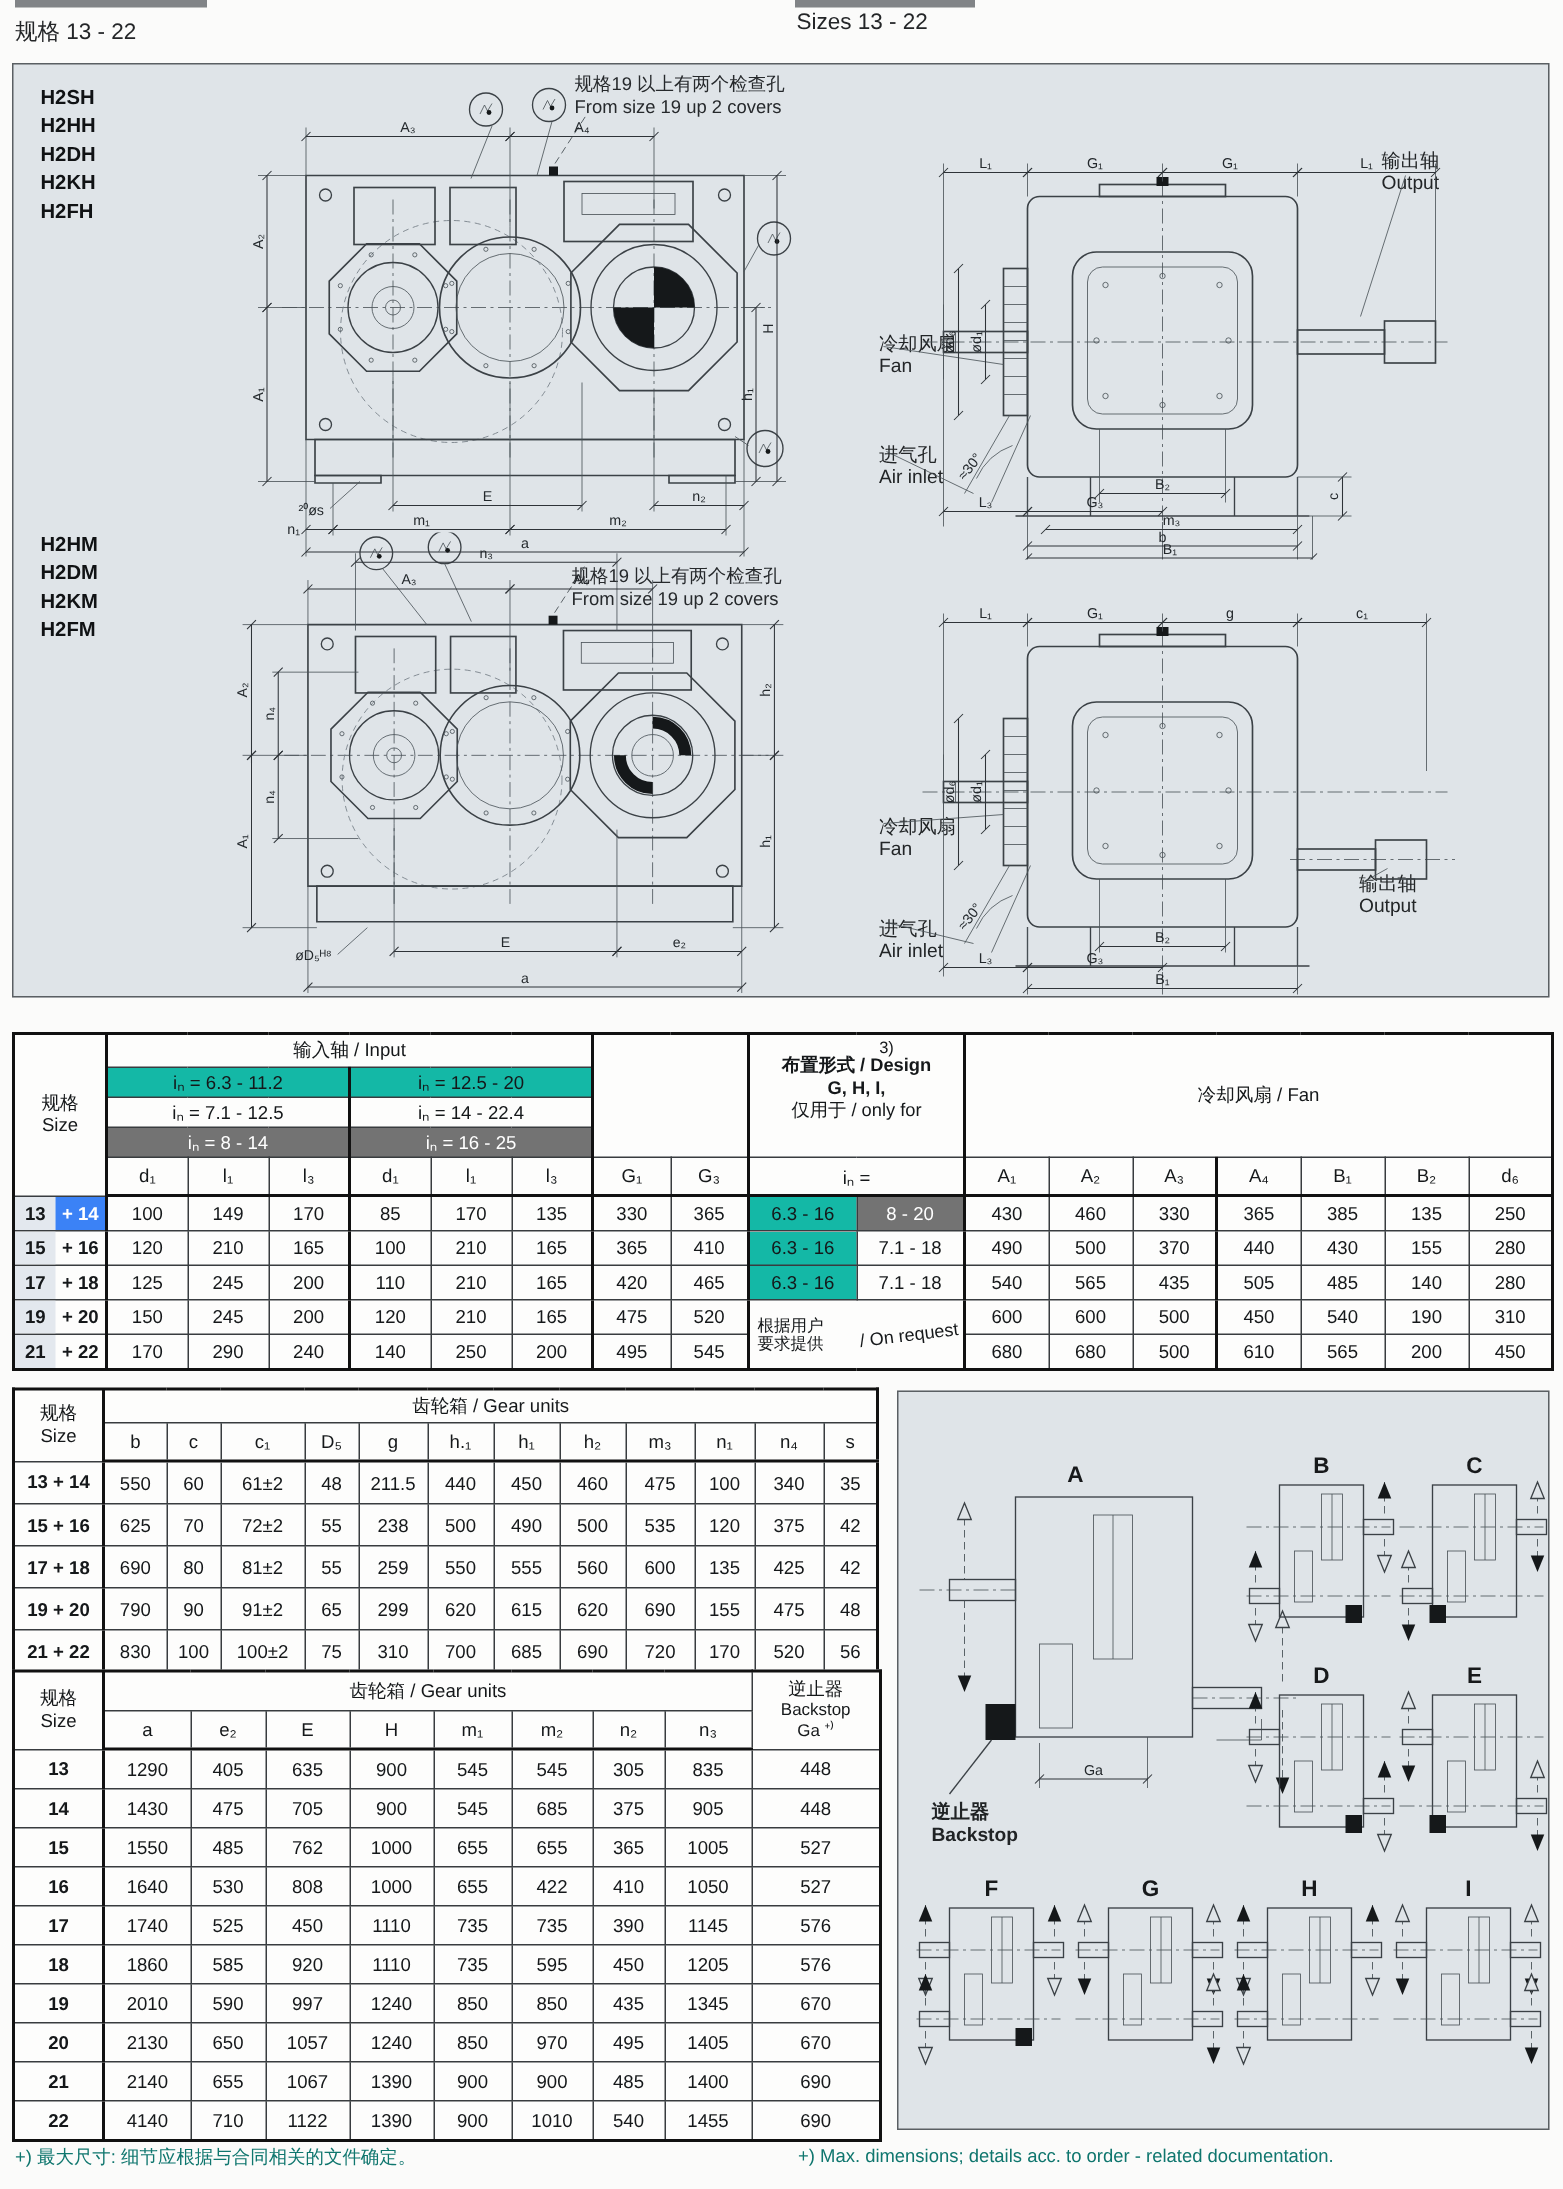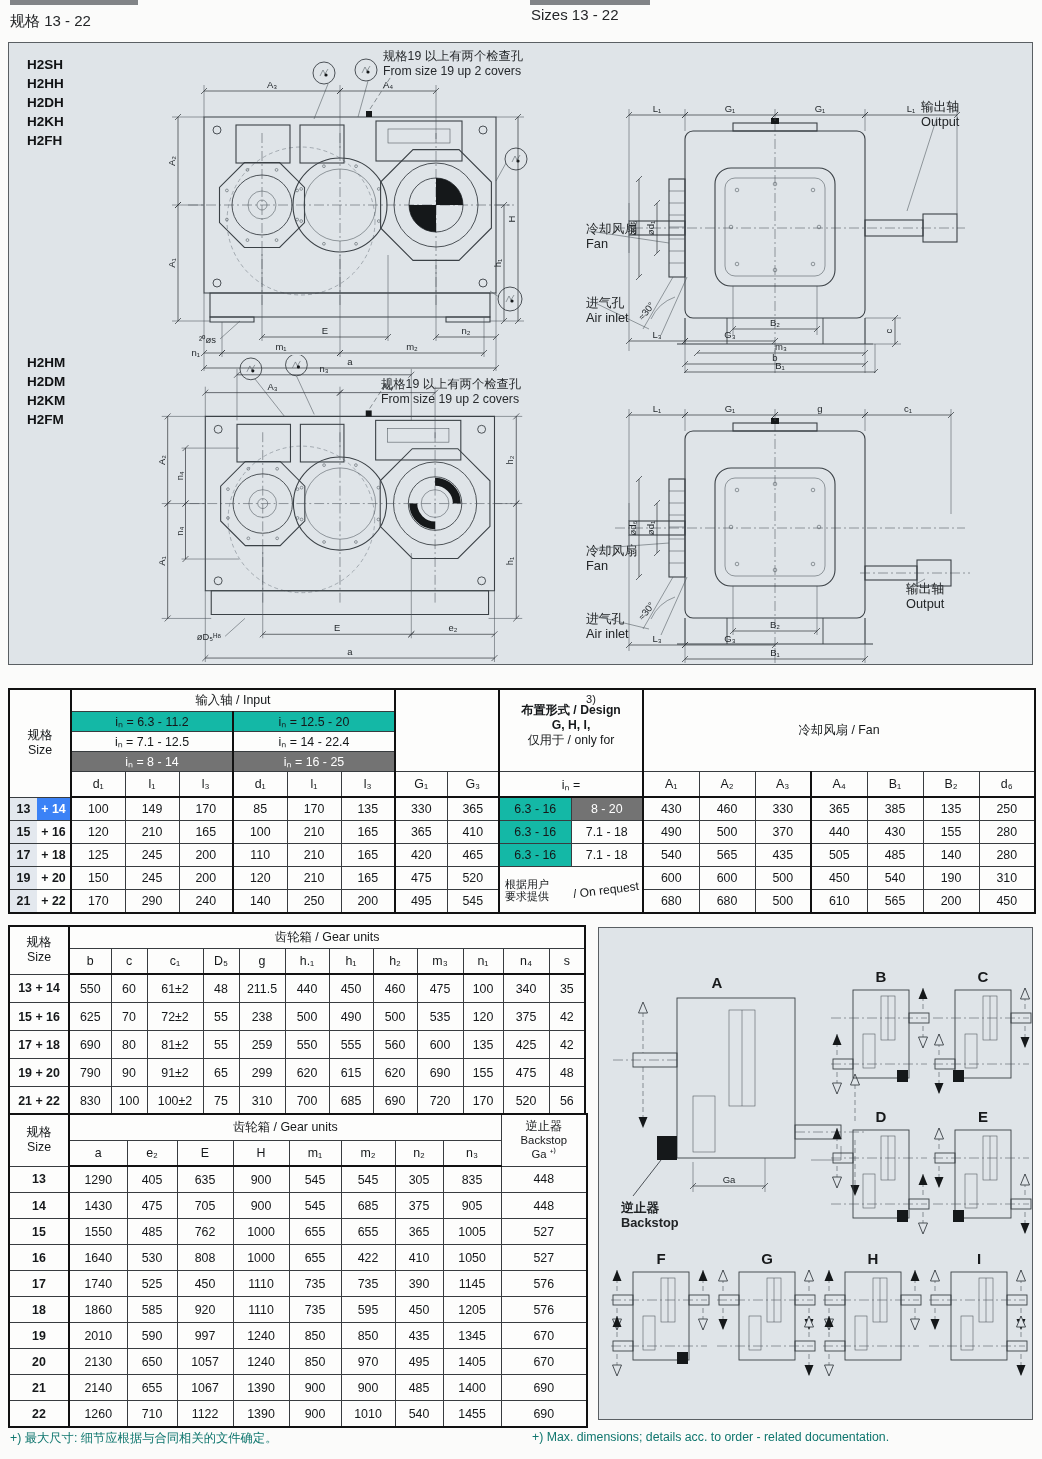--- a/index.html
+++ b/index.html
@@ -1031,21 +1031,21 @@
         <td>1067</td>
         <td>1390</td>
         <td>900</td>
         <td>900</td>
         <td>485</td>
         <td>1400</td>
         <td>690</td>
       </tr>
       <tr>
         <td class="b tr2">22</td>
-        <td>1260</td>
+        <td>4140</td>
         <td>710</td>
         <td>1122</td>
         <td>1390</td>
         <td>900</td>
         <td>1010</td>
         <td>540</td>
         <td>1455</td>
         <td>690</td>
       </tr>
     </tbody>

